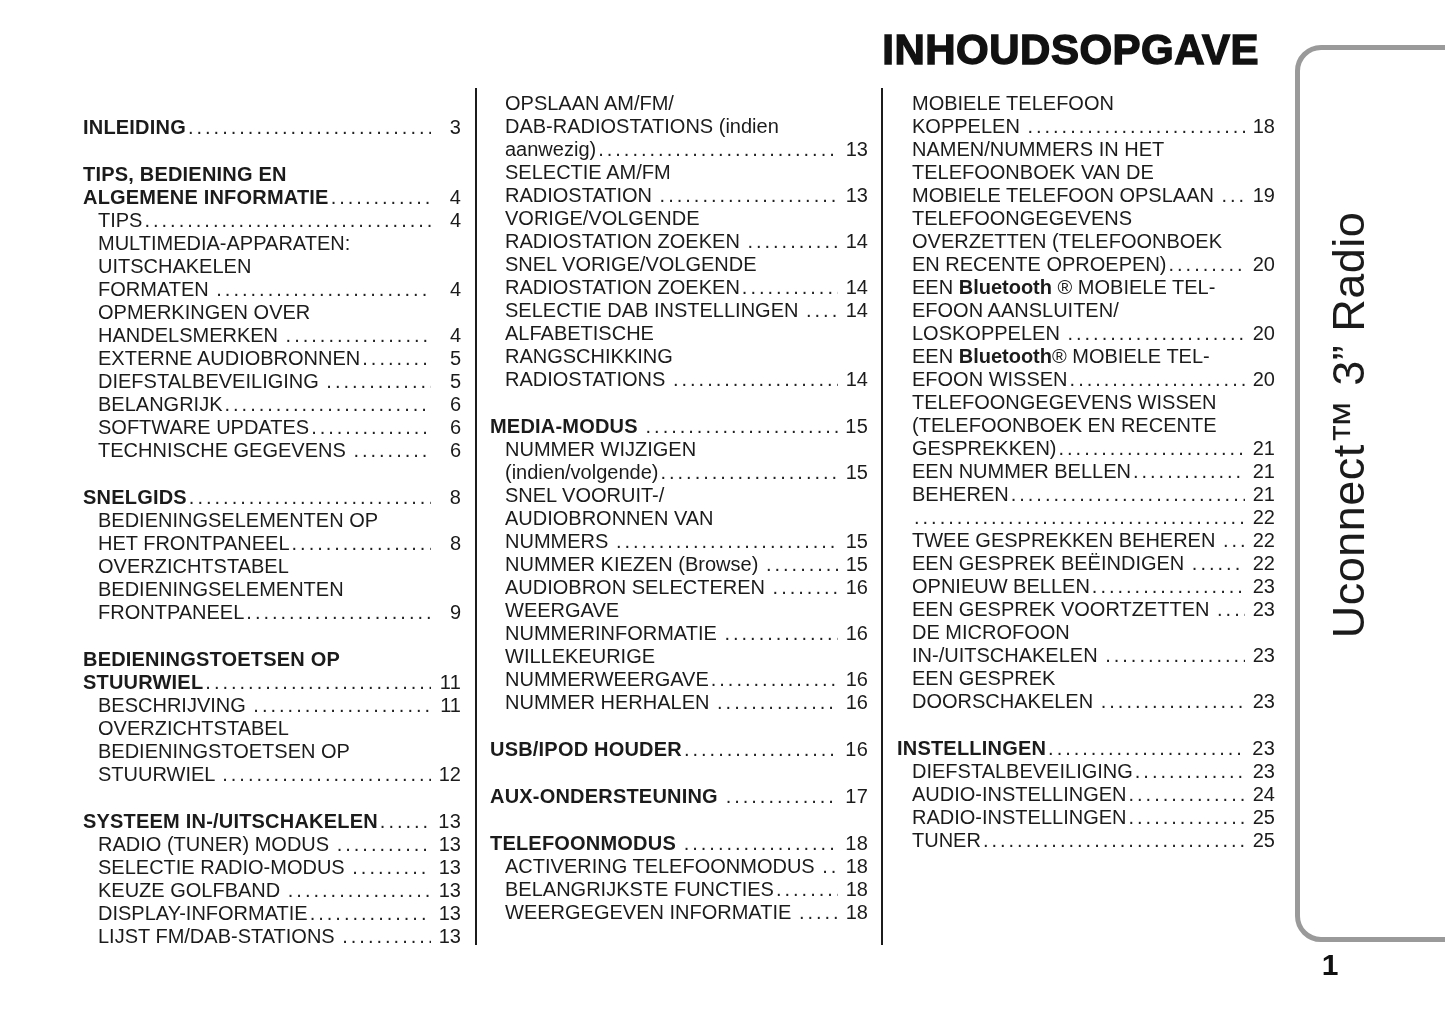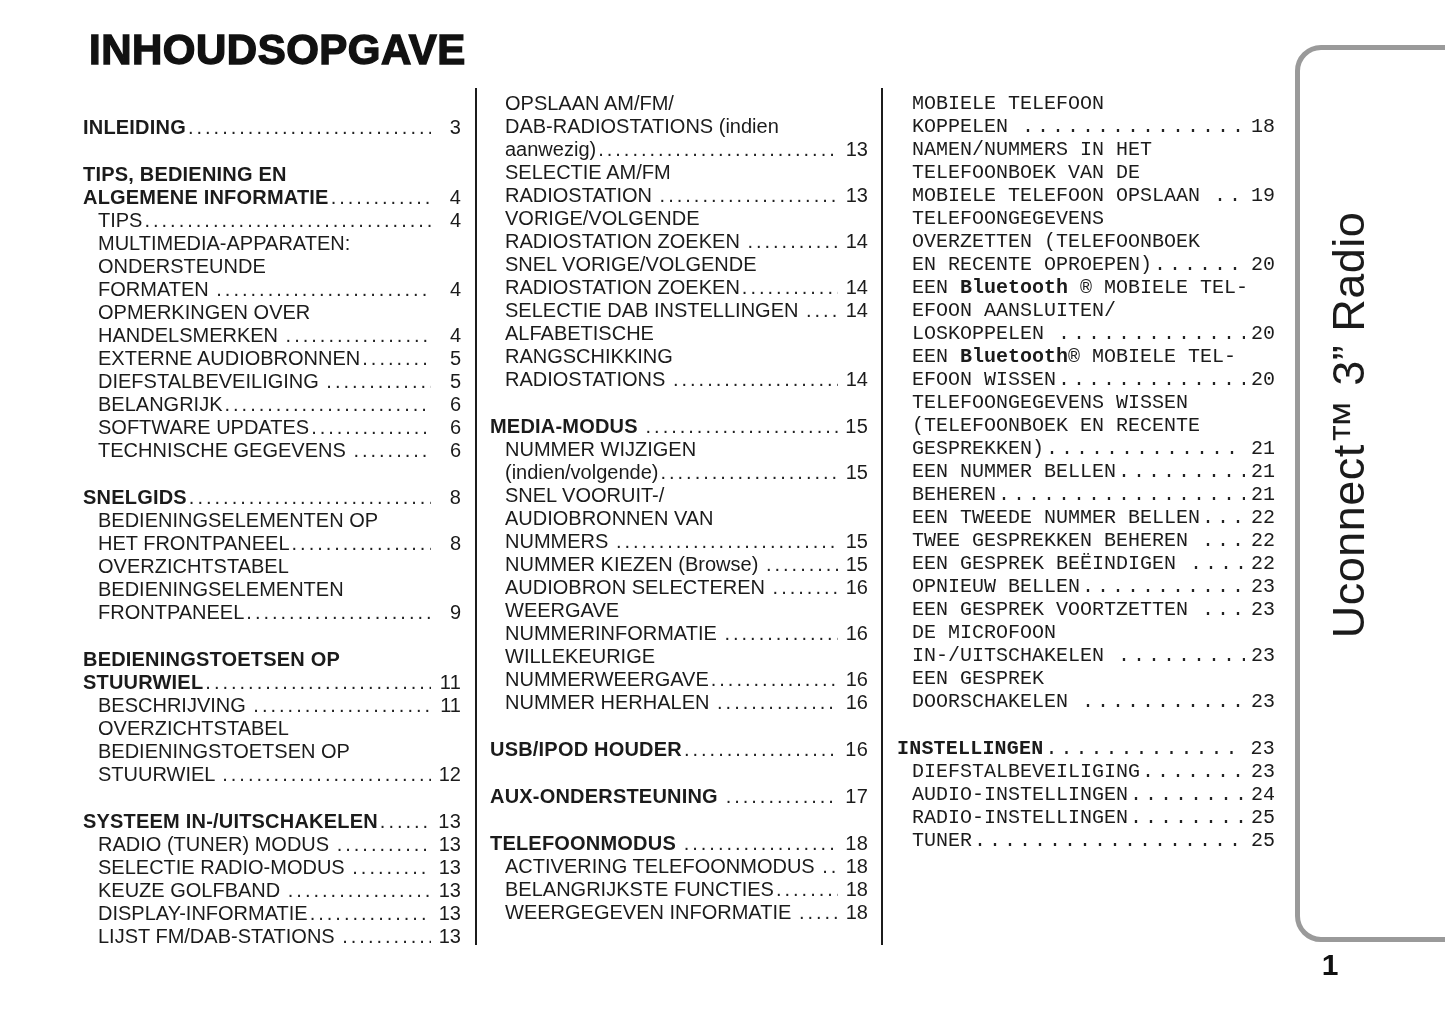--- a/index.html
+++ b/index.html
@@ -6,32 +6,32 @@
     margin:0; padding:0;
     width:1445px; height:1025px;
     background:#ffffff;
     overflow:hidden;
     font-family:"Liberation Sans","DejaVu Sans",sans-serif;
     color:#161616;
   }
   .canvas{ position:relative; width:1445px; height:1025px; }
 
   .page-title{
-    position:absolute; left:89px; top:26px; width:1192px;
-    text-align:left;
+    position:absolute; left:67px; top:26px; width:1192px;
+    text-align:right;
     font-size:42px; font-weight:700;
     -webkit-text-stroke:1.4px #111;
     letter-spacing:0.5px;
     color:#111;
   }
 
   .toc-col{ position:absolute; top:92px; width:378px; font-size:20px; }
   .col-0{ left:83px; }
   .col-1{ left:490px; }
-  .col-2{ left:897px;font-family:Liberation Mono, monospace; }
+  .col-2{ left:897px; }
 
   .vline{
     position:absolute; top:88px; height:857px; width:2px;
     background:#1c1c1c;
   }
   .vline-1{ left:475px; }
   .vline-2{ left:881px; }
 
   .entry{ color:#1b1b1b; }
   .entry.gap{ margin-top:13px; }
@@ -90,21 +90,21 @@
       </div>
       <div class="entry bold">
         <div class="line"><span class="txt"><span>TIPS, BEDIENING EN</span></span></div>
         <div class="line last"><span class="txt"><span>ALGEMENE INFORMATIE</span></span><span class="leader">............................................................................................................................................</span><span class="pg">4</span></div>
       </div>
       <div class="entry indent">
         <div class="line last"><span class="txt"><span>TIPS</span></span><span class="leader">............................................................................................................................................</span><span class="pg">4</span></div>
       </div>
       <div class="entry indent">
         <div class="line"><span class="txt"><span>MULTIMEDIA-APPARATEN:</span></span></div>
-        <div class="line"><span class="txt"><span>ONDERSTEUNDE</span></span></div>
+        <div class="line"><span class="txt"><span>UITSCHAKELEN</span></span></div>
         <div class="line last"><span class="txt"><span>FORMATEN </span></span><span class="leader">............................................................................................................................................</span><span class="pg">4</span></div>
       </div>
       <div class="entry indent">
         <div class="line"><span class="txt"><span>OPMERKINGEN OVER</span></span></div>
         <div class="line last"><span class="txt"><span>HANDELSMERKEN </span></span><span class="leader">............................................................................................................................................</span><span class="pg">4</span></div>
       </div>
       <div class="entry indent">
         <div class="line last"><span class="txt"><span>EXTERNE AUDIOBRONNEN</span></span><span class="leader">............................................................................................................................................</span><span class="pg">5</span></div>
       </div>
       <div class="entry indent">
@@ -267,21 +267,21 @@
         <div class="line"><span class="txt"><span>(TELEFOONBOEK EN RECENTE</span></span></div>
         <div class="line last"><span class="txt"><span>GESPREKKEN)</span></span><span class="leader">............................................................................................................................................</span><span class="pg">21</span></div>
       </div>
       <div class="entry indent">
         <div class="line last"><span class="txt"><span>EEN NUMMER BELLEN</span></span><span class="leader">............................................................................................................................................</span><span class="pg">21</span></div>
       </div>
       <div class="entry indent">
         <div class="line last"><span class="txt"><span>BEHEREN</span></span><span class="leader">............................................................................................................................................</span><span class="pg">21</span></div>
       </div>
       <div class="entry indent">
-        <div class="line last"><span class="txt"><span>EEN TWEEDE NUMMER BELLEN</span></span><span class="leader">............................................................................................................................................</span><span class="pg">22</span></div>
+        <div class="line last"><span class="leader">............................................................................................................................................</span><span class="pg">22</span></div>
       </div>
       <div class="entry indent">
         <div class="line last"><span class="txt"><span>TWEE GESPREKKEN BEHEREN </span></span><span class="leader">............................................................................................................................................</span><span class="pg">22</span></div>
       </div>
       <div class="entry indent">
         <div class="line last"><span class="txt"><span>EEN GESPREK BEËINDIGEN </span></span><span class="leader">............................................................................................................................................</span><span class="pg">22</span></div>
       </div>
       <div class="entry indent">
         <div class="line last"><span class="txt"><span>OPNIEUW BELLEN</span></span><span class="leader">............................................................................................................................................</span><span class="pg">23</span></div>
       </div>

